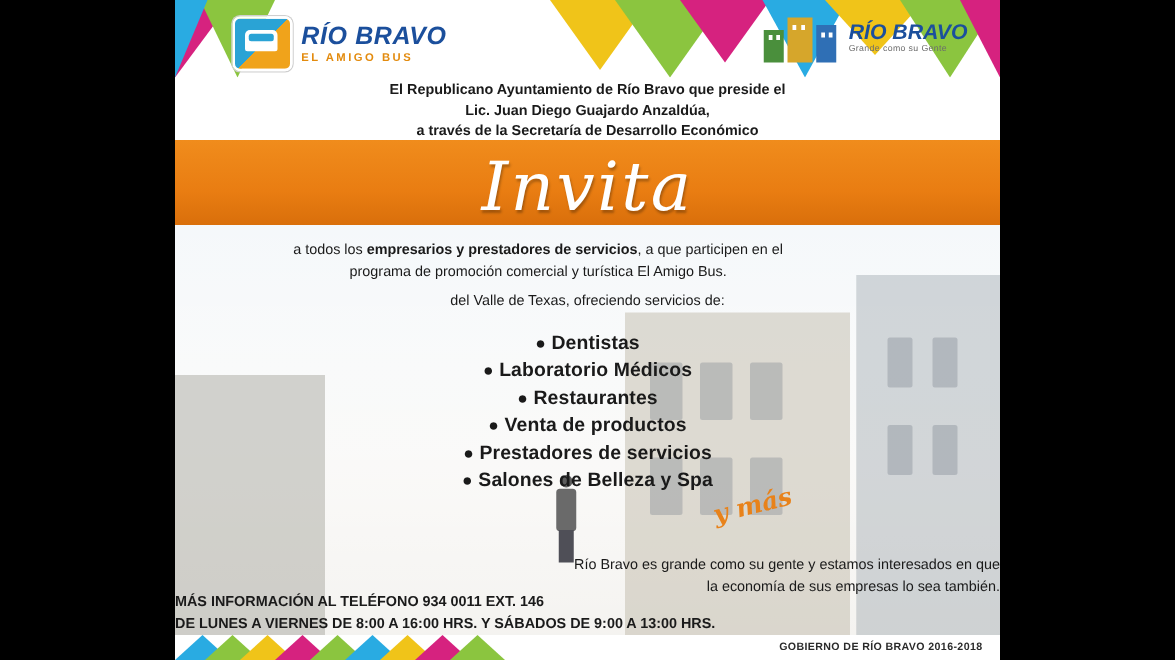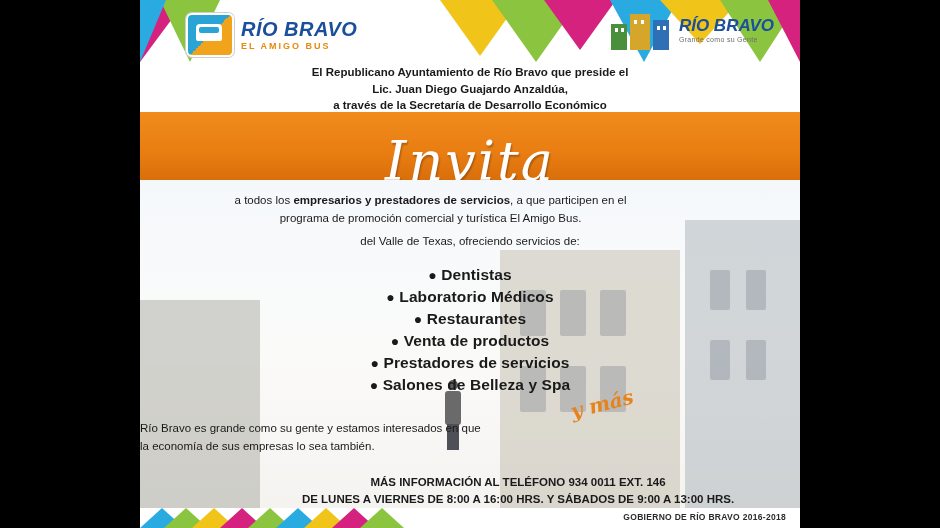--- a/index.html
+++ b/index.html
@@ -136,21 +136,21 @@
 
   
   .invita-band {
     position: absolute;
     left: 0; top: 112px;
     width: 660px; height: 68px;
     background: linear-gradient(180deg,#f08c1c 0%, #e97d12 60%, #d96f0b 100%);
   }
   .invita-band .script {
     position: absolute;
-    left: 0; top: 18px;
+    left: 0; top: 6px;
     width: 660px;
     text-align: center;
     font-family: "DejaVu Serif", serif;
     font-style: italic;
     font-size: 54px;
     color: #ffffff;
     letter-spacing: 2px;
     text-shadow: 1px 2px 2px rgba(0,0,0,.28);
   }
 
@@ -223,32 +223,31 @@
     left: 430px; top: 392px;
     font-family: "DejaVu Serif", serif;
     font-style: italic;
     font-size: 20px;
     color: #e8821a;
     transform: rotate(-14deg);
     font-weight: bold;
   }
   .p3 {
     position: absolute;
-    left: 0; top: 420px;
-    width: 660px;
-    text-align: left;
+    left: 0; top: 444px;
+    width: 660px;
+    text-align: right;
     font-size: 11.5px;
     color: #1a1a1a;
     line-height: 1.55;
   }
   .contact {
     position: absolute;
     left: 0; top: 474px;
     width: 756px;
-    text-align: center;
     font-size: 11.5px;
     font-weight: bold;
     color: #1a1a1a;
     line-height: 1.45;
   }
 
   
   .footer {
     position: absolute;
     left: 0; bottom: 0;

